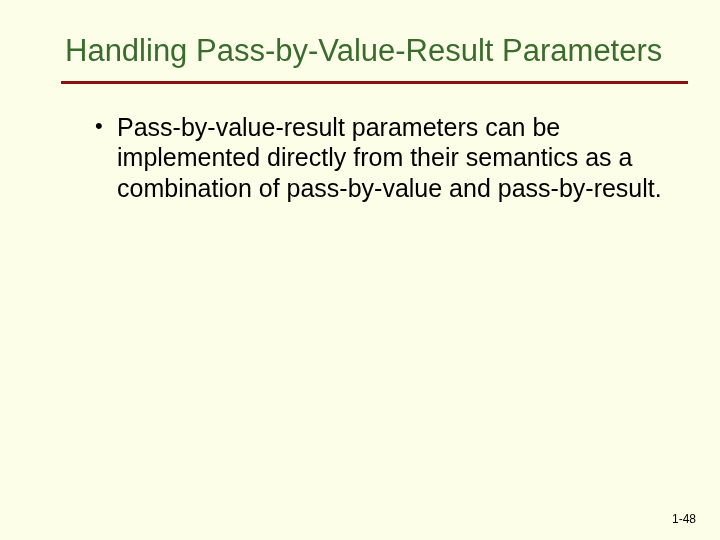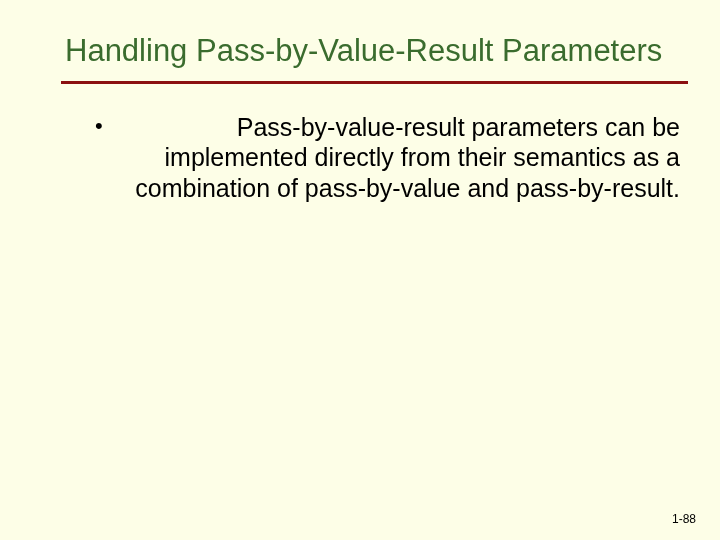--- a/index.html
+++ b/index.html
@@ -28,21 +28,20 @@
     list-style: none;
     padding-left: 26px;
     font-size: 25px;
     line-height: 1.22;
     color: #000;
   }
   .bullets li {
     position: relative;
     margin-bottom: 6px;
     padding-left: 22px;
-    text-align: right;
   }
   .bullets li::before {
     content: "•";
     position: absolute;
     left: 0;
     top: 0;
     font-size: 22px;
     line-height: 1.3;
   }
   .pagenum {
@@ -57,13 +56,13 @@
 </head>
 <body>
 
 <h1 class="title">Handling Pass-by-Value-Result Parameters</h1>
 <hr class="rule">
 
 <ul class="bullets">
   <li>Pass-by-value-result parameters can be implemented directly from their semantics as a combination of pass-by-value and pass-by-result.</li>
 </ul>
 
-<div class="pagenum">1-88</div>
+<div class="pagenum">1-48</div>
 
 </body></html>

